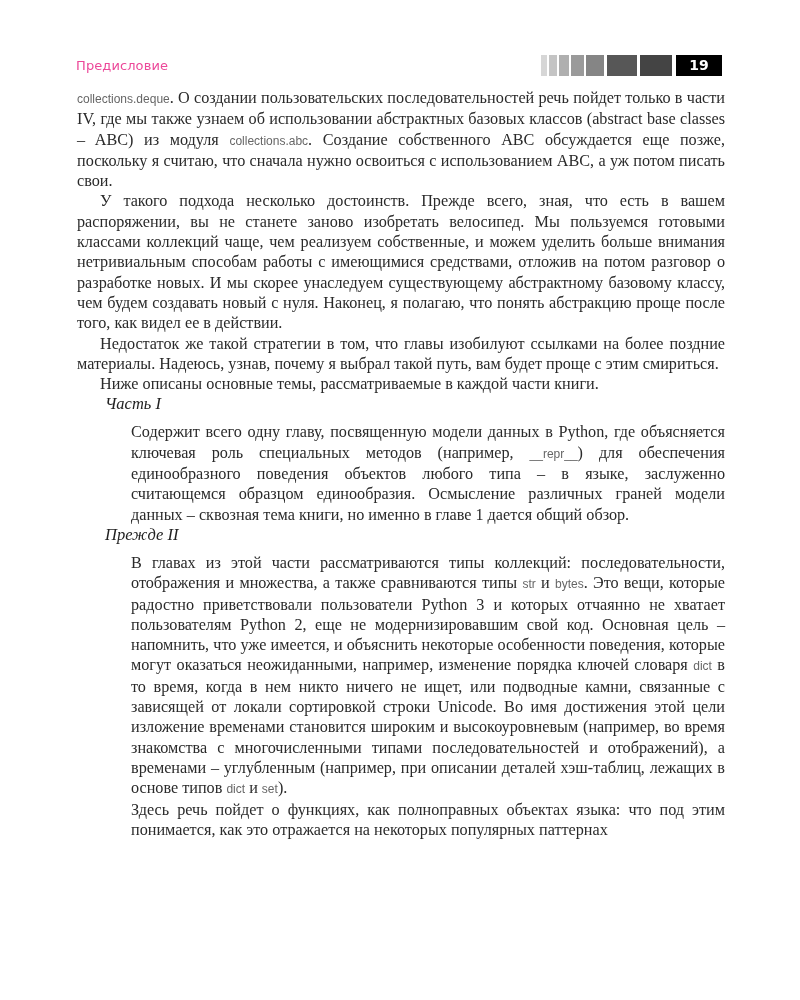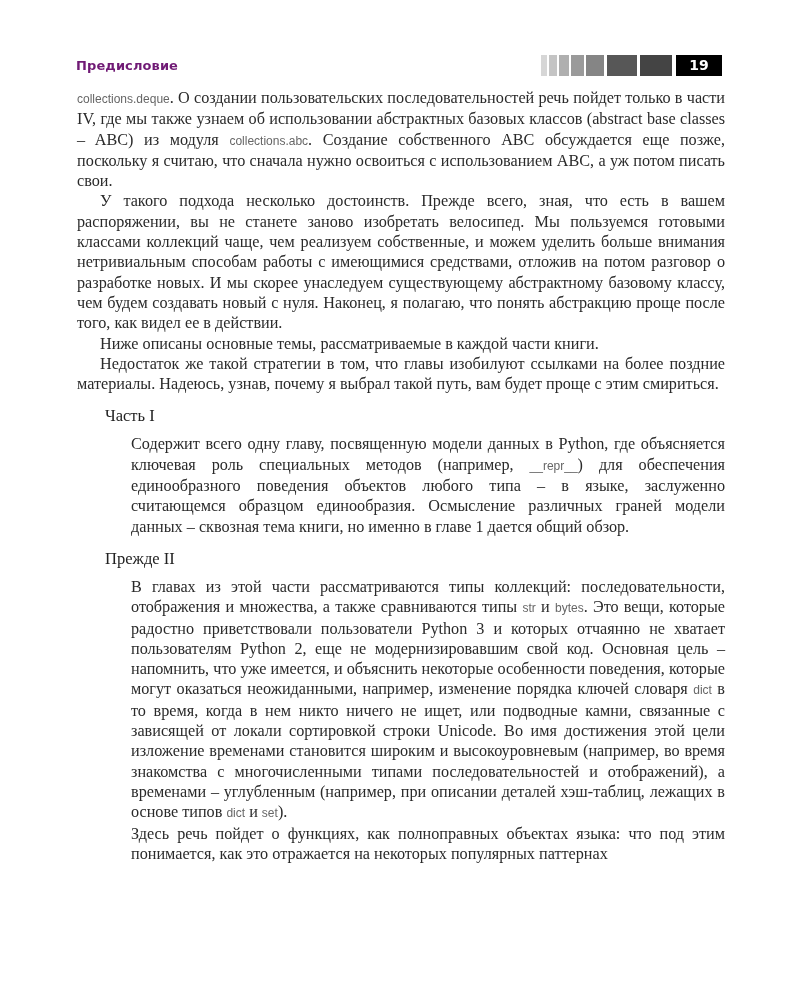--- a/index.html
+++ b/index.html
@@ -5,34 +5,34 @@
   html, body { margin: 0; padding: 0; }
   body {
     width: 800px; height: 1000px; background: #ffffff; position: relative; overflow: hidden;
     font-family: "Liberation Serif", "DejaVu Serif", serif; color: #2a2a2a;
   }
   .header {
     position: absolute; left: 76px; top: 55px; width: 650px; height: 22px;
   }
   .header-title {
     position: absolute; left: 0; top: 3px; font-family: "DejaVu Sans", sans-serif;
-    font-size: 13px; font-weight: bold; color: #701a75; letter-spacing: 0.1px;
+    font-size: 13px; font-weight: normal; color: #ec4899; letter-spacing: 0.1px;
   }
   .bar { position: absolute; top: 0; height: 21px; }
   .page-num {
     position: absolute; left: 600px; top: 0; width: 46px; height: 21px; background: #000000;
     color: #ffffff; font-family: "DejaVu Sans", sans-serif; font-weight: bold; font-size: 14px;
     line-height: 21px; text-align: center;
   }
   .content { position: absolute; left: 77px; top: 88px; width: 648px; }
   p { margin: 0; font-size: 16.2px; line-height: 20.3px; text-align: justify; hyphens: manual; }
   p.indent { text-indent: 23px; font-family: Liberation Serif, serif; }
   .code { font-family: Liberation Sans, sans-serif; font-size: 12px; color: #666; }
   .part-title {
-    font-size: 16.5px; margin: 12px 0 8px 28px; color: #222;
+    font-style: italic; font-size: 16.5px; margin: 0 0 8px 28px; color: #222;
   }
   .part-body { margin-left: 54px; }
   .part-body p { text-align: justify; }
 </style>
 </head>
 <body>
 
 <div class="header">
   <span class="header-title">Предисловие</span>
   <div id="bars">
@@ -43,22 +43,22 @@
       <div class="bar" style="left: 510px; width: 18px; background: rgb(133, 133, 133);"></div>
       <div class="bar" style="left: 531px; width: 30px; background: rgb(87, 87, 87);"></div>
       <div class="bar" style="left: 564px; width: 32px; background: rgb(68, 68, 68);"></div>
     </div>
   <div class="page-num">19</div>
 </div>
 
 <div class="content">
   <p><span class="code">collections.deque</span><span>. О создании пользовательских последовательностей речь пойдет только в части IV, где мы также узнаем об использовании абстрактных базовых классов (abstract base classes – ABC) из модуля </span><span class="code">collections.abc</span><span>. Создание собственного ABC обсуждается еще позже, поскольку я считаю, что сначала нужно освоиться с использованием ABC, а уж потом писать свои.</span></p>
   <p class="indent"><span>У такого подхода несколько достоинств. Прежде всего, зная, что есть в вашем распоряжении, вы не станете заново изобретать велосипед. Мы пользуемся готовыми классами коллекций чаще, чем реализуем собственные, и можем уделить больше внимания нетривиальным способам работы с имеющимися средствами, отложив на потом разговор о разработке новых. И мы скорее унаследуем существующему абстрактному базовому классу, чем будем создавать новый с нуля. Наконец, я полагаю, что понять абстракцию проще после того, как видел ее в действии.</span></p>
+  <p class="indent"><span>Недостаток же такой стратегии в том, что главы изобилуют ссылками на более поздние материалы. Надеюсь, узнав, почему я выбрал такой путь, вам будет проще с этим смириться.</span></p>
   <p class="indent"><span>Ниже описаны основные темы, рассматриваемые в каждой части книги.</span></p>
-  <p class="indent"><span>Недостаток же такой стратегии в том, что главы изобилуют ссылками на более поздние материалы. Надеюсь, узнав, почему я выбрал такой путь, вам будет проще с этим смириться.</span></p>
 
   <div>
     <div class="part-title">Часть I</div>
     <div class="part-body">
         <p><span>Содержит всего одну главу, посвященную модели данных в Python, где объясняется ключевая роль специальных методов (например, </span><span class="code">__repr__</span><span>) для обеспечения единообразного поведения объектов любого типа – в языке, заслуженно считающемся образцом единообразия. Осмысление различных граней модели данных – сквозная тема книги, но именно в главе 1 дается общий обзор.</span></p>
       </div>
   </div>
   <div>
     <div class="part-title">Прежде II</div>
     <div class="part-body">

